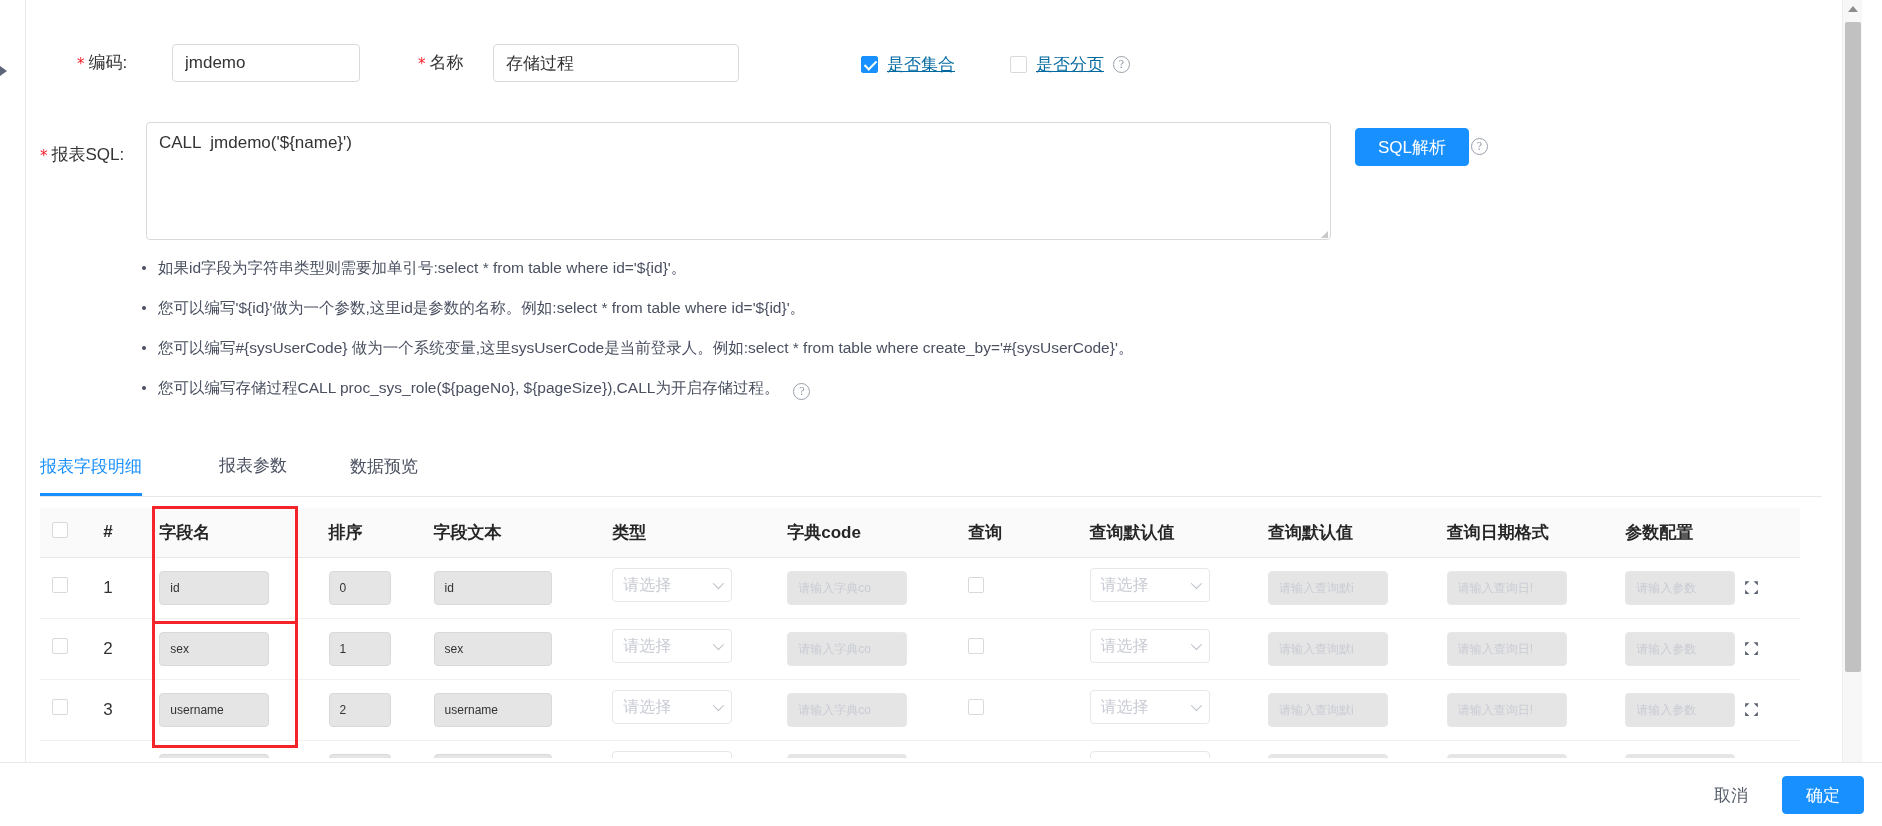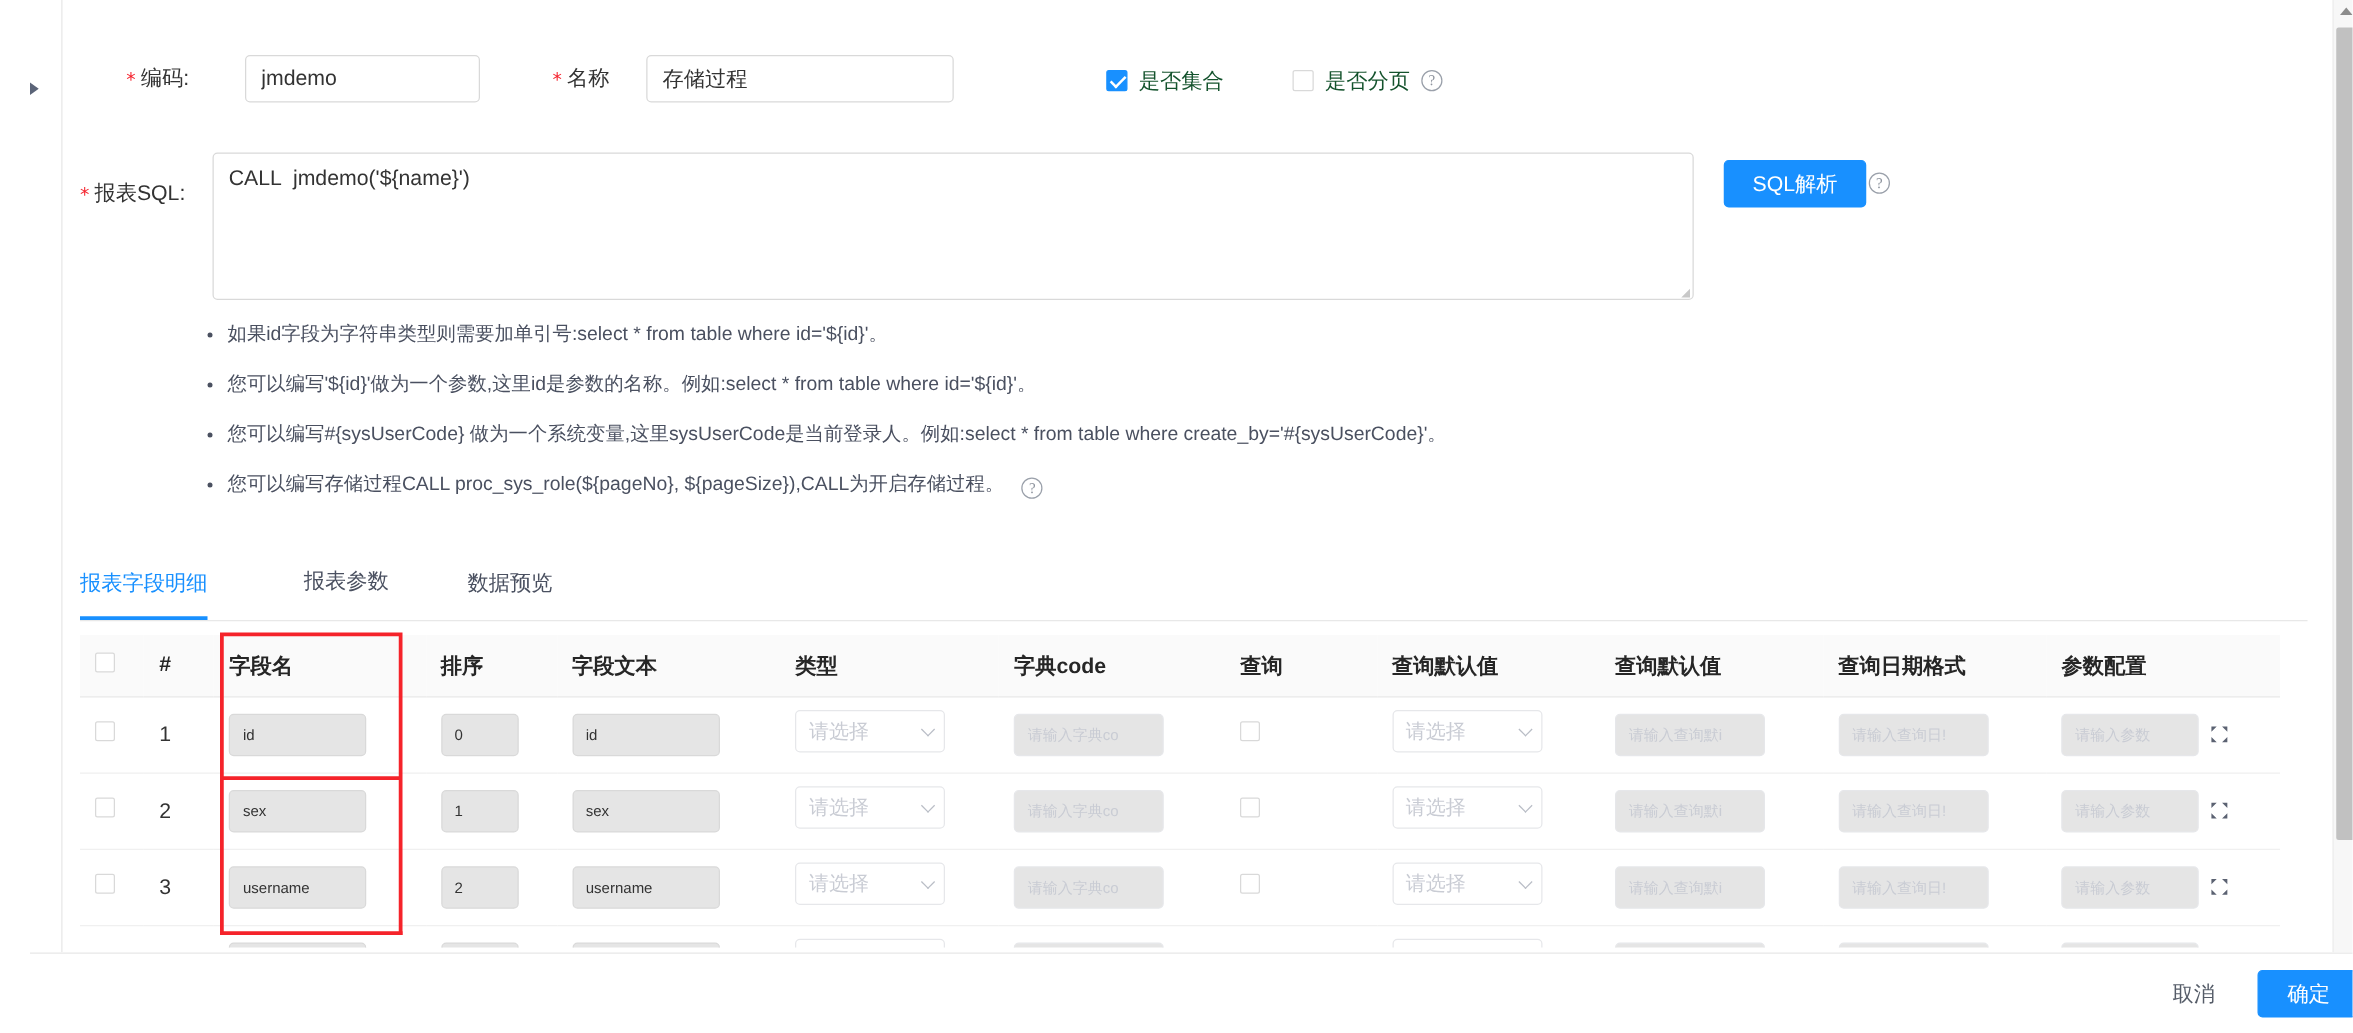--- a/index.html
+++ b/index.html
@@ -9,21 +9,20 @@
     overflow: hidden;
     background: #ffffff;
     font-family: "Liberation Sans", "DejaVu Sans", sans-serif;
     color: #333;
   }
   .page {
     position: relative;
     width: 1726px;
     height: 826px;
     background: #fff;
-    margin-left: 24px;
   }
 
   
   .scroll-pane {
     position: absolute;
     left: 0; top: 0;
     width: 1862px;
     height: 762px;
     overflow: hidden;
     background: #fff;
@@ -107,21 +106,21 @@
   }
   .cbox.checked:after {
     content: "";
     position: absolute;
     left: 5px; top: 1px;
     width: 5px; height: 10px;
     border: solid #fff;
     border-width: 0 2px 2px 0;
     transform: rotate(45deg);
   }
-  .cbox-label { font-size: 17px; color: #14532d; white-space: nowrap; }
+  .cbox-label { font-size: 17px; color: #0369a1; white-space: nowrap; text-decoration: underline; }
   .w-set  { left: 836px; }
   .w-page { left: 985px; }
 
   .help-q {
     width: 17px; height: 17px;
     border: 1px solid #9aa0aa;
     border-radius: 50%;
     color: #8d939d;
     font-size: 12px;
     line-height: 15px;

